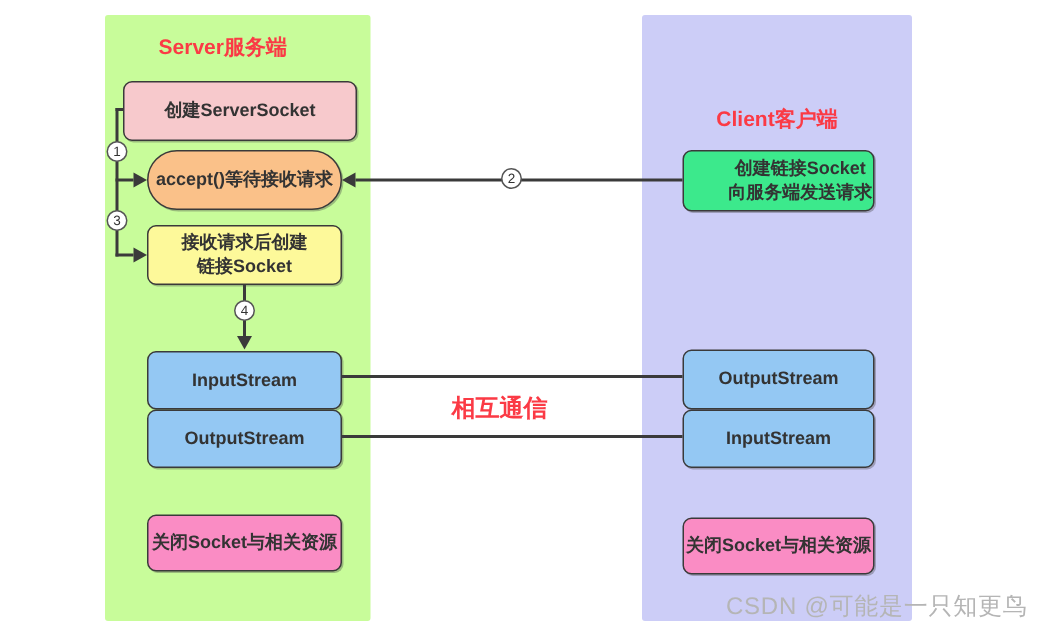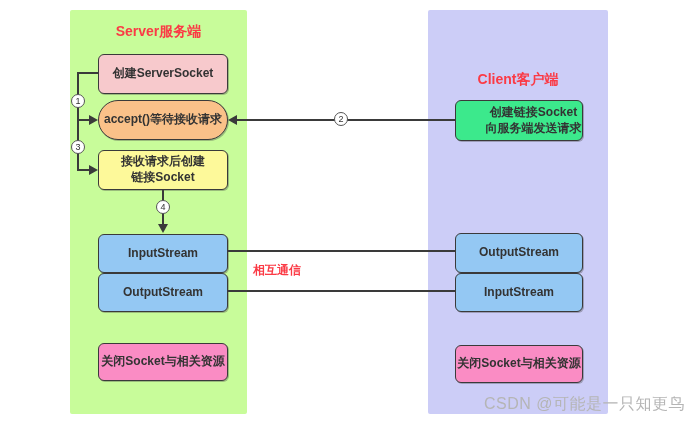--- a/index.html
+++ b/index.html
@@ -23,21 +23,21 @@
   .panel.server { left: 70px; width: 177px; background: var(--server-panel, #c8fc9a); }
   .panel.client { left: 428px; width: 180px; background: var(--client-panel, #cccdf7); }
   .panel-title {
     position: absolute;
     top: 23px;
     font-size: 14px;
     font-weight: bold;
     color: var(--accent-red, #fb3a45);
     text-align: center;
   }
-  .panel-title.server-title { left: 70px; width: 177px; }
+  .panel-title.server-title { left: 60px; width: 177px; }
   .panel-title.client-title { left: 428px; width: 180px; margin-top: 48px; }
   .box {
     position: absolute;
     border: 1.5px solid #3a3a3a;
     border-radius: 6px;
     display: flex;
     align-items: center;
     justify-content: center;
     text-align: center;
     font-size: 12px;
@@ -82,23 +82,24 @@
     border: 1px solid #555;
     border-radius: 50%;
     background: #ffffff;
     font-size: 9px;
     line-height: 12px;
     text-align: center;
     color: #333;
   }
   .red-label {
     position: absolute;
-    font-size: 12px;
+    font-size: 16px;
     font-weight: bold;
     color: var(--accent-red, #fb3a45);
+    text-align: center;
   }
   .watermark {
     position: absolute;
     left: 455px;
     top: 394px;
     width: 230px;
     text-align: right;
     font-size: 16px;
     color: var(--watermark, #b5b5b5);
     letter-spacing: 0.5px;
@@ -123,21 +124,21 @@
 
   <div class="line" style="left:237px; top:119px; width:218px; height:2px;"></div>
   <div class="arrowhead left" style="left:228px; top:115px;"></div>
 
   <div class="line" style="left:162px; top:190px; width:2px; height:35px;"></div>
   <div class="arrowhead down" style="left:158px; top:224px;"></div>
 
   <div class="line" style="left:228px; top:250px; width:227px; height:2px;"></div>
   <div class="line" style="left:228px; top:290px; width:227px; height:2px;"></div>
 
-  <div class="box pink" style="left:98px; top:54px; width:130px; height:40px;">创建ServerSocket</div>
+  <div class="box pink" style="left:82px; top:54px; width:156px; height:40px;">创建ServerSocket</div>
   <div class="box orange" style="left:98px; top:100px; width:130px; height:40px;">accept()等待接收请求</div>
   <div class="box yellow" style="left:98px; top:150px; width:130px; height:40px;">接收请求后创建
 链接Socket</div>
   <div class="box blue" style="left:98px; top:234px; width:130px; height:39px;">InputStream</div>
   <div class="box blue" style="left:98px; top:273px; width:130px; height:39px;">OutputStream</div>
   <div class="box magenta" style="left:98px; top:343px; width:130px; height:38px;">关闭Socket与相关资源</div>
 
   <div class="box green" style="left:455px; top:100px; width:128px; height:41px;">创建链接Socket
 向服务端发送请求</div>
   <div class="box blue" style="left:455px; top:233px; width:128px; height:40px;">OutputStream</div>

